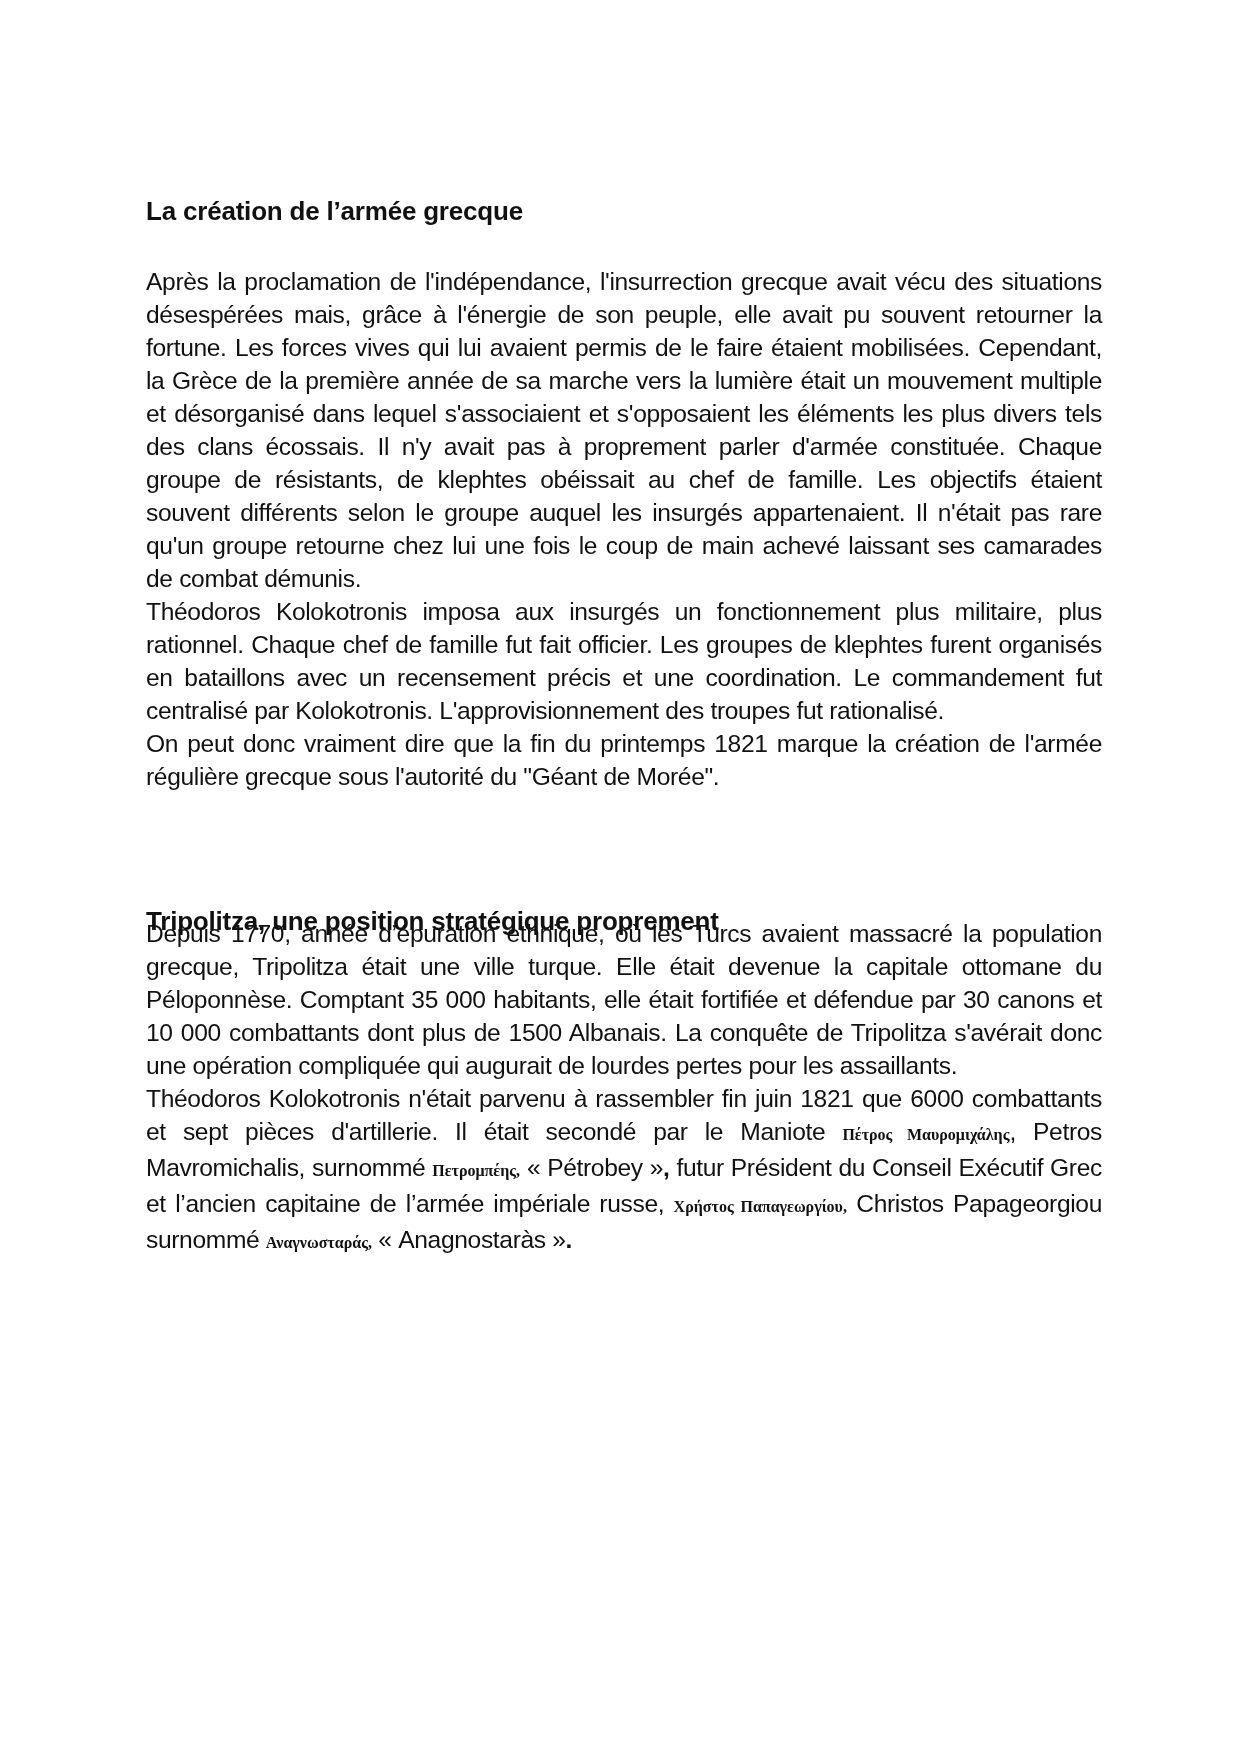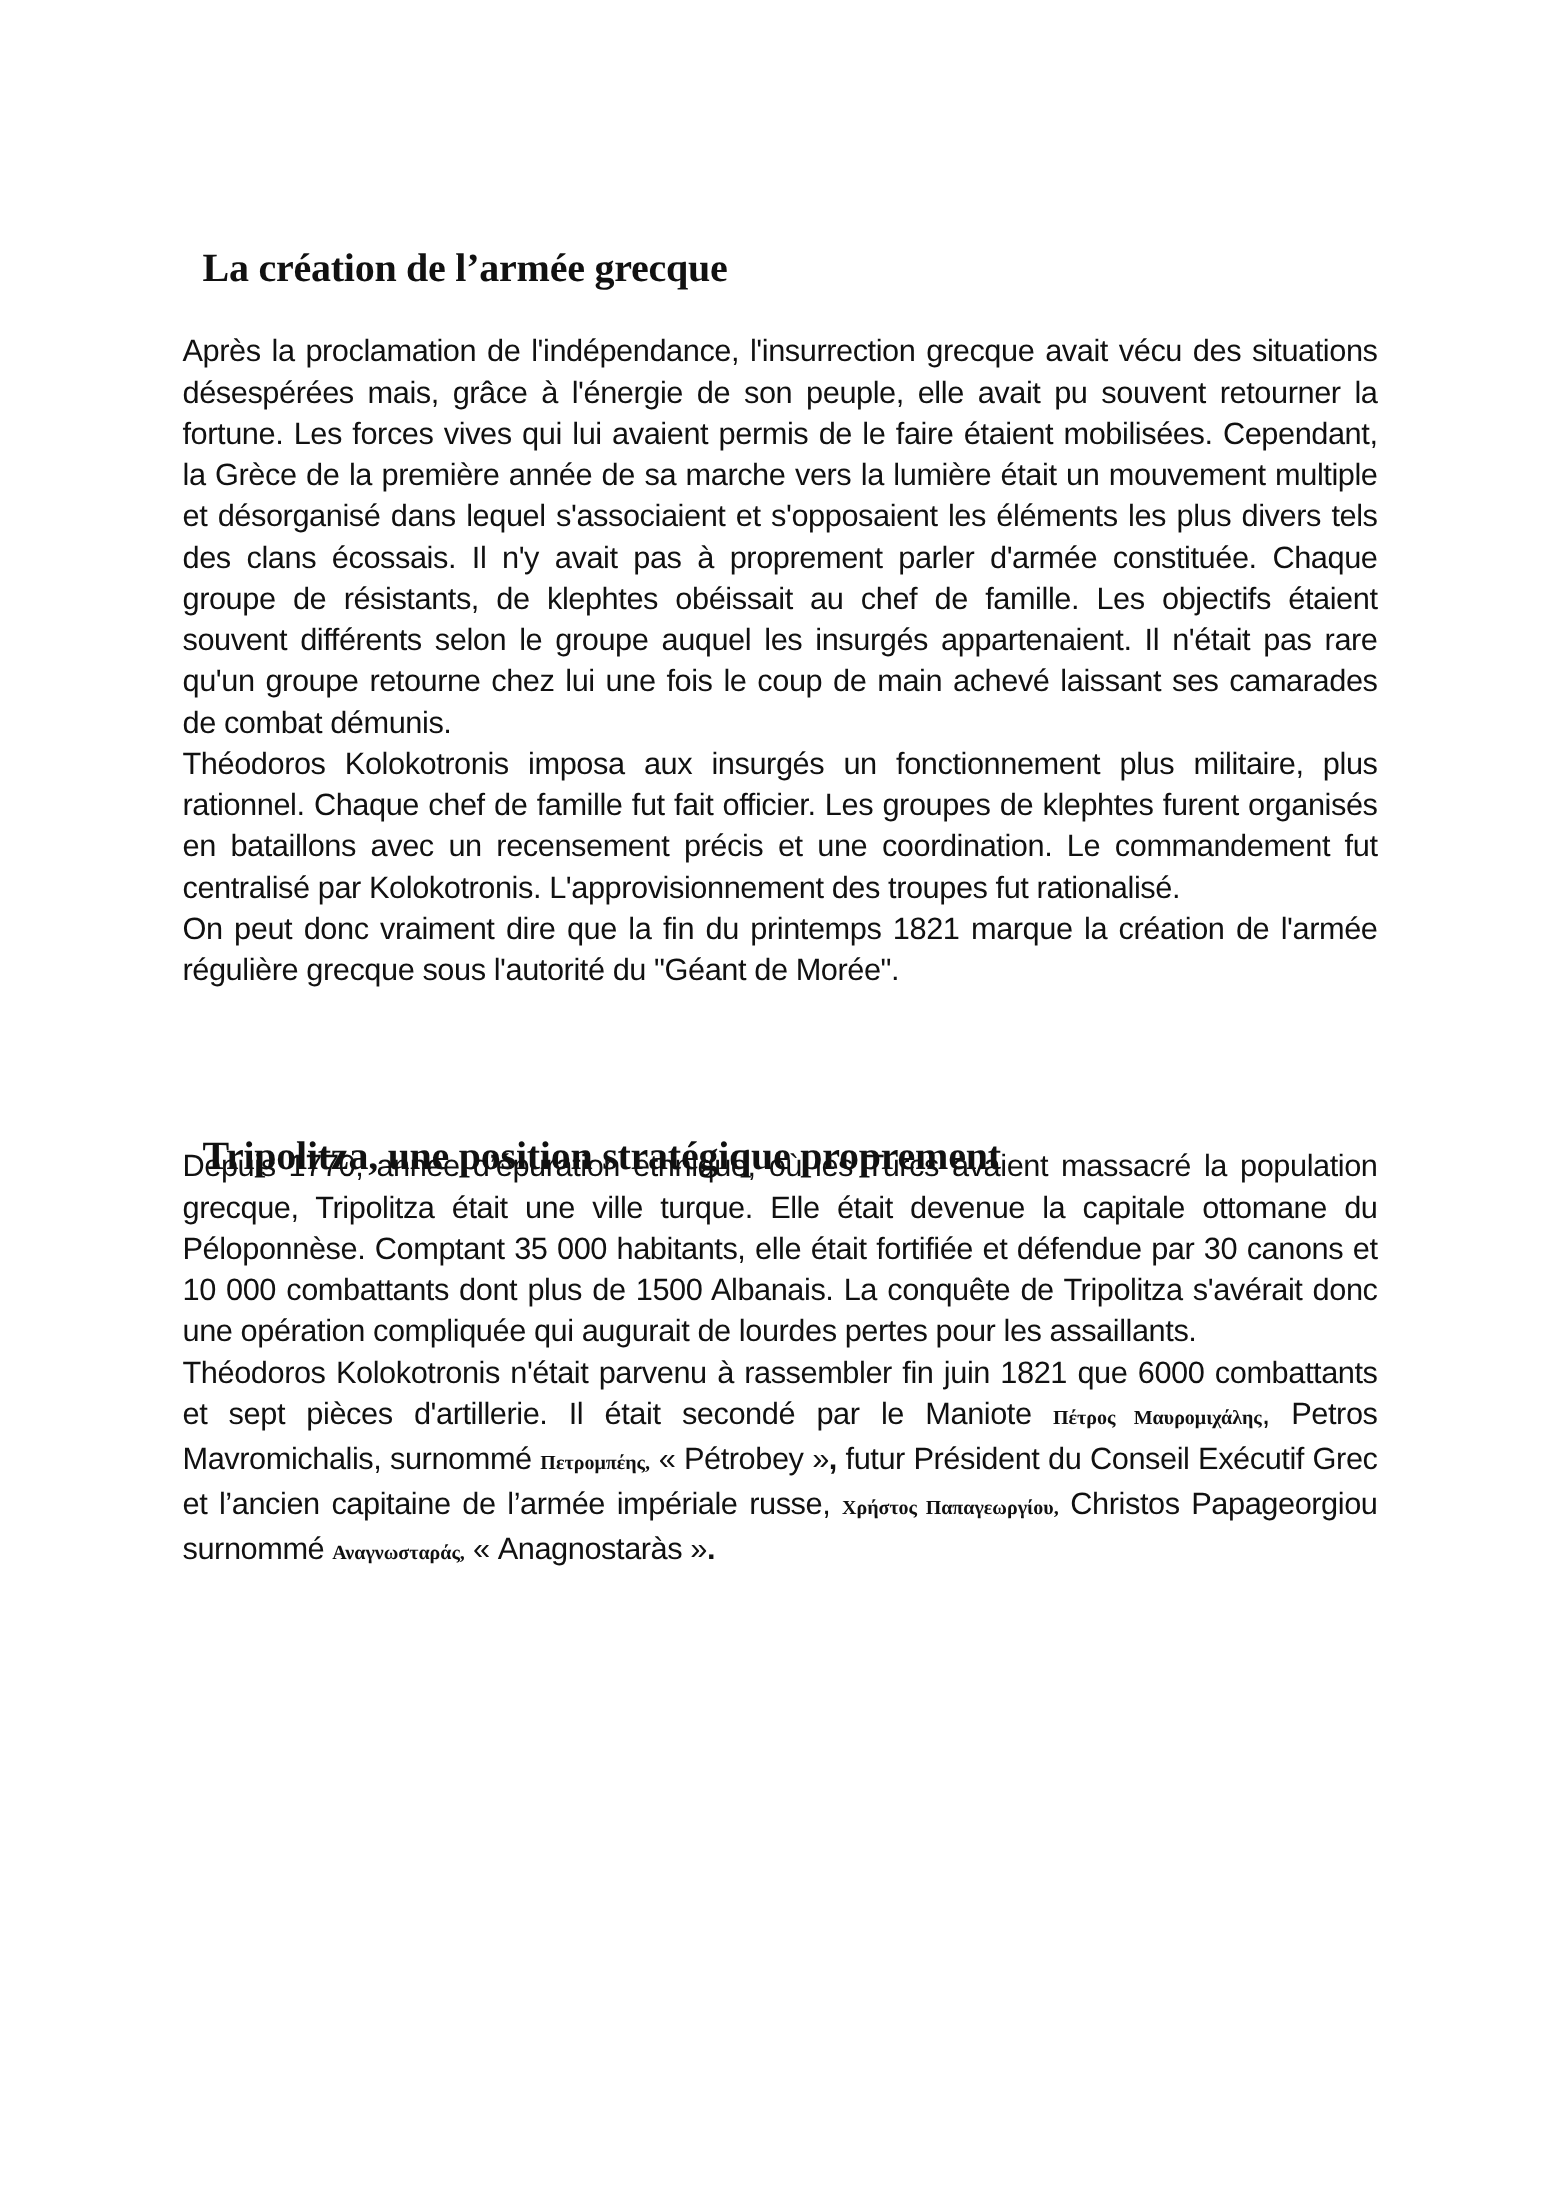--- a/index.html
+++ b/index.html
@@ -15,26 +15,26 @@
       color: #111111;
       font-family: "Liberation Sans", sans-serif;
     }
     .page {
       position: absolute;
       left: 146px;
       top: 0;
       width: 956px;
     }
     h2 {
-      font-family: Liberation Serif, serif;
+      font-family: Liberation Sans, sans-serif;
       font-weight: bold;
-      font-size: 32px;
+      font-size: 26px;
       margin: 0;
       position: absolute;
-      left: 16px;
+      left: 0;
       white-space: nowrap;
       letter-spacing: -0.2px;
     }
     .para {
       position: absolute;
       left: 0;
       width: 956px;
       font-size: 24.6px;
       line-height: 33px;
       text-align: justify;

